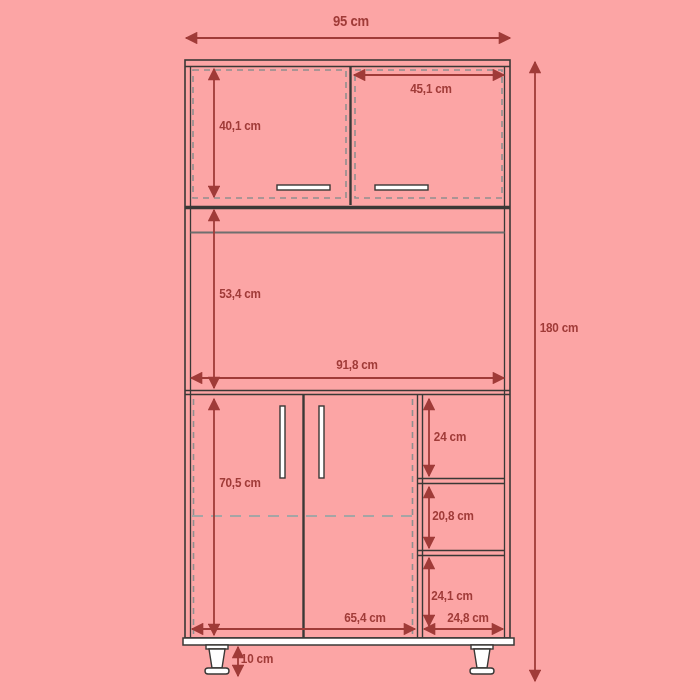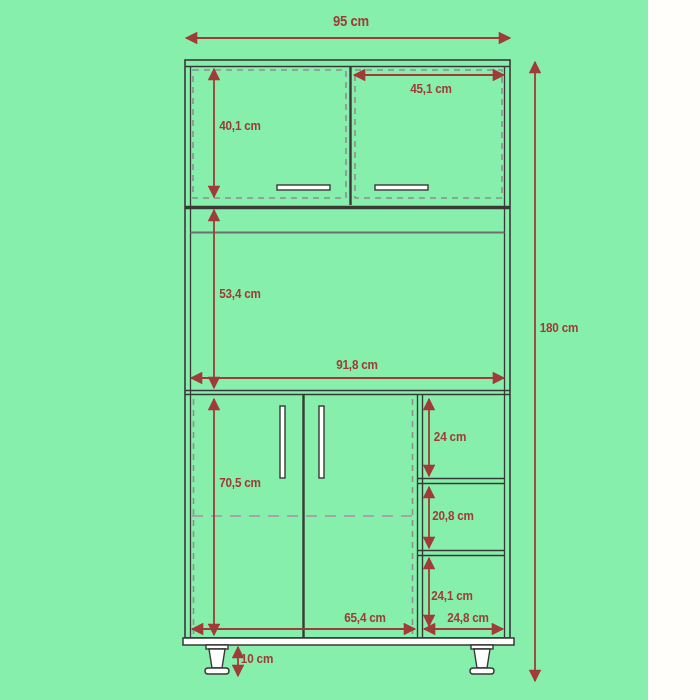--- a/index.html
+++ b/index.html
@@ -4,22 +4,22 @@
 <style>
   html,body{margin:0;padding:0;}
   body{
     width:700px;height:700px;
     background:#fffefa;
     font-family:"Liberation Sans",sans-serif;
     overflow:hidden;
   }
   .canvas{
     position:relative;
-    width:648px;height:700px;
-    background:#86efac;
+    width:700px;height:700px;
+    background:#fca5a5;
   }
   .canvas svg{position:absolute;left:0;top:0;}
   .dim{
     position:absolute;
     transform:translate(-50%,-50%) scaleX(0.9);
     font-weight:700;
     font-size:13px;
     letter-spacing:-0.2px;
     color:#a03b38;
     white-space:nowrap;

